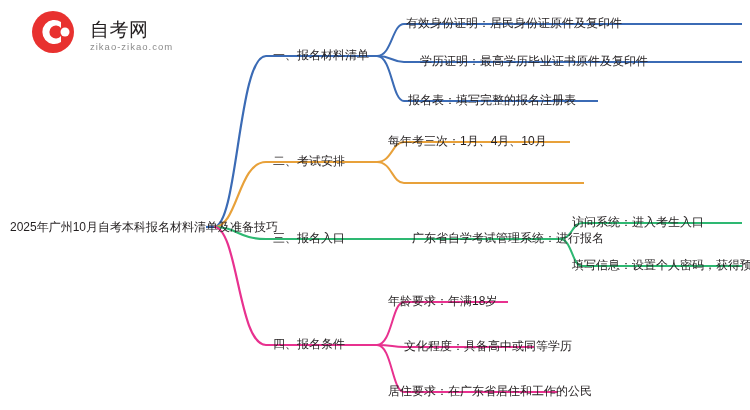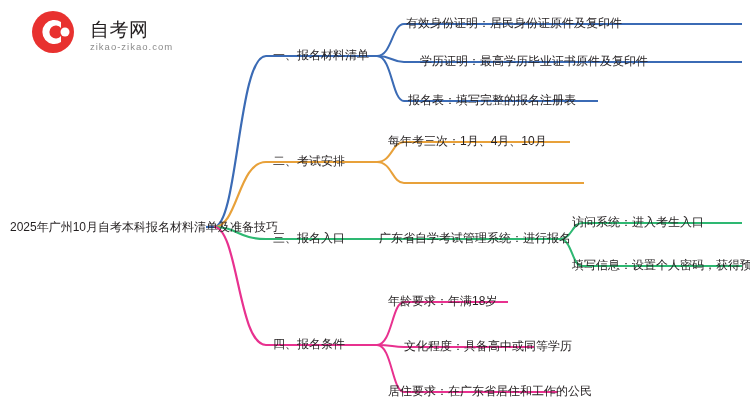--- a/index.html
+++ b/index.html
@@ -127,21 +127,21 @@
 
   <div class="node-label" style="left:273px; top:48px;font-family:Liberation Serif, serif;">一、报名材料清单</div>
   <div class="node-label" style="left:420px; top:54px;">学历证明：最高学历毕业证书原件及复印件</div>
   <div class="node-label" style="left:406px; top:16px;">有效身份证明：居民身份证原件及复印件</div>
   <div class="node-label" style="left:408px; top:93px;">报名表：填写完整的报名注册表</div>
 
   <div class="node-label" style="left:273px; top:154px;">二、考试安排</div>
   <div class="node-label" style="left:388px; top:134px;">每年考三次：1月、4月、10月</div>
 
   <div class="node-label" style="left:273px; top:231px;">三、报名入口</div>
-  <div class="node-label" style="left:379px; top:231px;">广东省自学考试管理系统：进行报名</div>
+  <div class="node-label" style="left:412px; top:231px;">广东省自学考试管理系统：进行报名</div>
   <div class="node-label" style="left:572px; top:215px;">访问系统：进入考生入口</div>
   <div class="node-label" style="left:572px; top:258px;">填写信息：设置个人密码，获得预报名号</div>
 
   <div class="node-label" style="left:273px; top:337px;">四、报名条件</div>
   <div class="node-label" style="left:388px; top:294px;">年龄要求：年满18岁</div>
   <div class="node-label" style="left:388px; top:339px;margin-left:16px;">文化程度：具备高中或同等学历</div>
   <div class="node-label" style="left:388px; top:384px;">居住要求：在广东省居住和工作的公民</div>
 
 </div>
 

